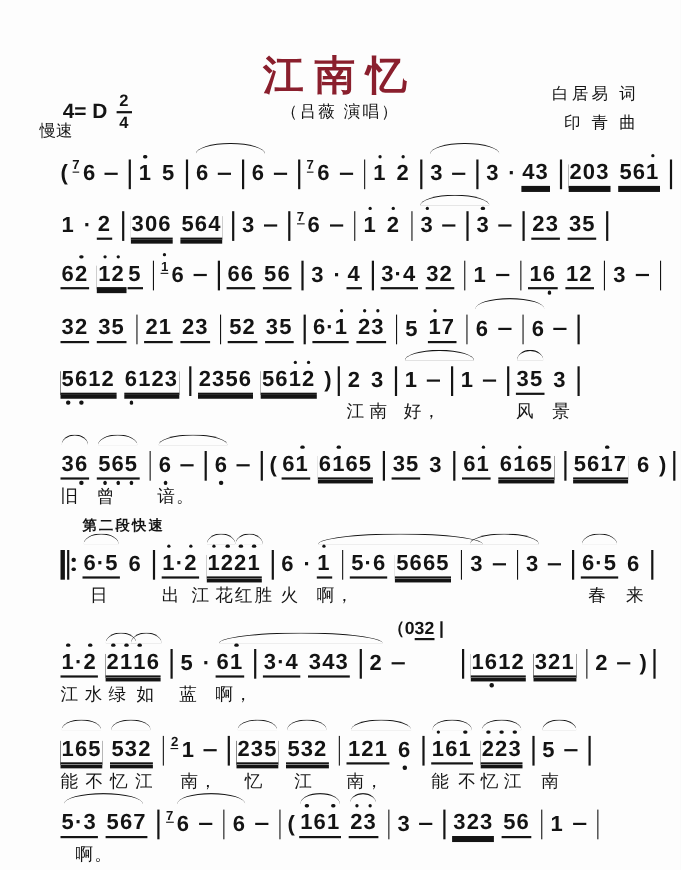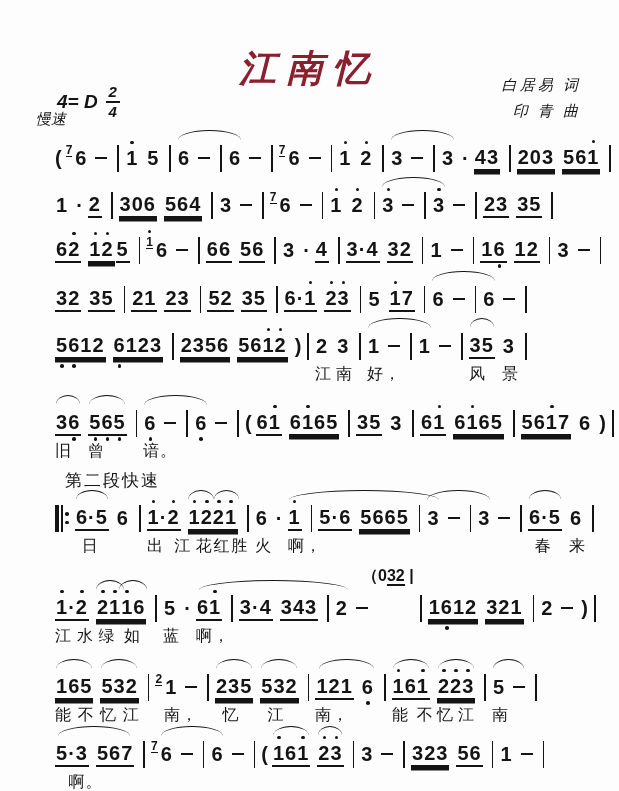--- a/index.html
+++ b/index.html
@@ -1,32 +1,32 @@
 <!DOCTYPE html>
 <html><head>
 <meta charset="utf-8">
 <style>
   html,body{margin:0;padding:0;background:#e8e8e8;}
   #sheet{position:relative;width:619px;height:791px;background:#fdfdfd;margin:0 auto;
          font-family:"Liberation Sans",sans-serif;color:#141414;overflow:hidden;}
   
-  #hdr{position:relative;height:138px;font-style:italic;}
+  #hdr{position:relative;height:138px;}
   .title{position:absolute;left:0;right:0;top:44px;text-align:center;
          font-family:"DejaVu Serif",serif;font-size:37px;font-weight:bold;
          color:#8a1f2d;letter-spacing:10px;}
   .subtitle{position:absolute;left:0;right:0;top:92px;text-align:center;font-size:15px;letter-spacing:2px;}
   .keyrow{position:absolute;left:57px;top:84px;font-size:19px;font-weight:bold;display:flex;align-items:center;}
   .frac{display:inline-flex;flex-direction:column;align-items:center;margin-left:8px;font-size:15px;line-height:1;}
   .frac .bar{width:14px;height:2px;background:#141414;margin:1.5px 0;}
   .tempo{position:absolute;left:36px;top:110px;font-size:15px;}
   .credit{position:absolute;right:38px;text-align:right;font-size:15px;letter-spacing:3px;}
   .credit.l1{top:76px;} .credit.l2{top:102px;}
   
   #score{padding:4px 14px 0 55px;}
-  .sec-label{font-size:17px;font-weight:400;margin:2px 0 10px 10px;letter-spacing:2px;}
+  .sec-label{font-size:13px;font-weight:700;margin:2px 0 10px 20px;letter-spacing:2px;}
   .mline{position:relative;margin-bottom:14px;}
   .mrow{display:flex;align-items:center;height:32px;position:relative;}
   .tk{position:relative;}
   .note{font-size:20px;font-weight:bold;letter-spacing:1px;margin-right:7px;line-height:1;display:inline-flex;padding:1px 1px 2px 1px;}
   .note.tight{margin-right:1px;}
   .u1{border-bottom:2.2px solid #141414;}
   .u2{border-bottom:2.2px solid #141414;box-shadow:0 3.5px 0 #141414;}
   .ch{position:relative;display:inline-block;}
   .oda,.odb{position:absolute;left:50%;margin-left:-1.8px;width:3.6px;height:3.6px;border-radius:50%;background:#141414;}
   .oda{top:-7px;} .odb{bottom:-8px;}
@@ -48,20 +48,21 @@
   .lyric{position:absolute;top:2px;font-size:16px;white-space:nowrap;letter-spacing:1px;}
   .cue{position:absolute;top:-26px;font-size:16px;font-weight:bold;white-space:nowrap;}
   .cue .cul{border-bottom:2px solid #141414;}
 </style>
 </head>
 <body>
 
 <div id="sheet">
   <div id="hdr">
     <div class="title">江南忆</div>
+    <div class="subtitle">（吕薇 演唱）</div>
     <div class="keyrow">
       <span>4= D</span>
       <span class="frac">
         <span>2</span>
         <span class="bar"></span>
         <span>4</span>
       </span>
     </div>
     <div class="tempo">慢速</div>
     <div class="credit l1">白居易 词</div>
@@ -613,21 +614,21 @@
             <span class="tk barline"></span>
             <span class="tk note">
               <span class="ch">2</span>
             </span>
             <span class="tk dash"></span>
             <span class="tk ptxt">)</span>
             <span class="tk barline"></span>
             <div class="arc" style="left: 41px; width: 28.05px;"></div>
             <div class="arc" style="left: 63.95px; width: 28.05px;"></div>
             <div class="arc" style="left: 143.6px; width: 149px;"></div>
-            <div class="cue" style="left: 307px;"><span>（0</span><span class="cul">32</span><span> |</span></div>
+            <div class="cue" style="left: 297px;"><span>（0</span><span class="cul">32</span><span> |</span></div>
           </div>
           <div class="lyricrow">
             <span class="lyric" style="left: 0px;">江</span>
             <span class="lyric" style="left: 22.1px;">水</span>
             <span class="lyric" style="left: 43.55px;">绿</span>
             <span class="lyric" style="left: 69.05px;">如</span>
             <span class="lyric" style="left: 108px;">蓝</span>
             <span class="lyric" style="left: 141px;">啊，</span>
           </div>
         </div>

